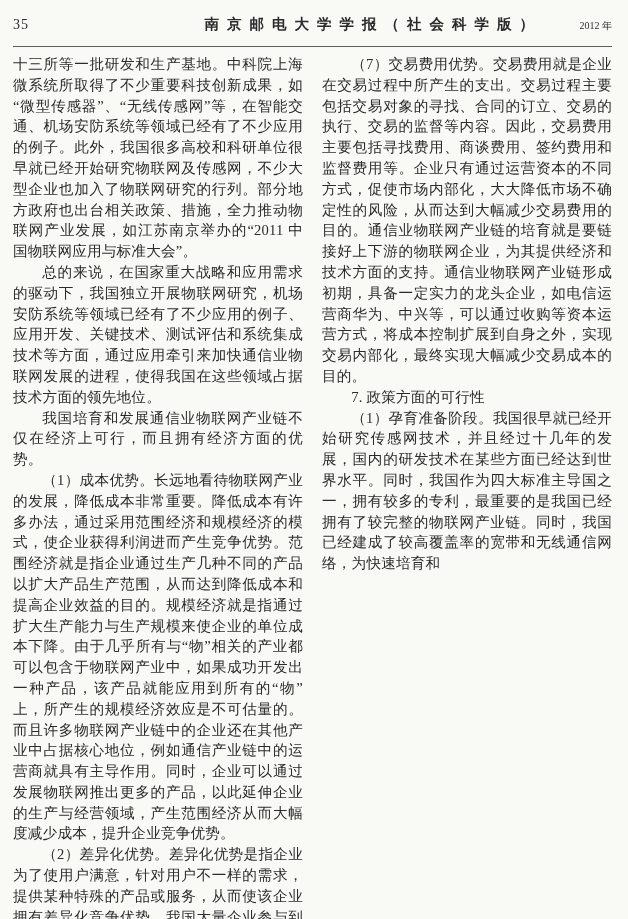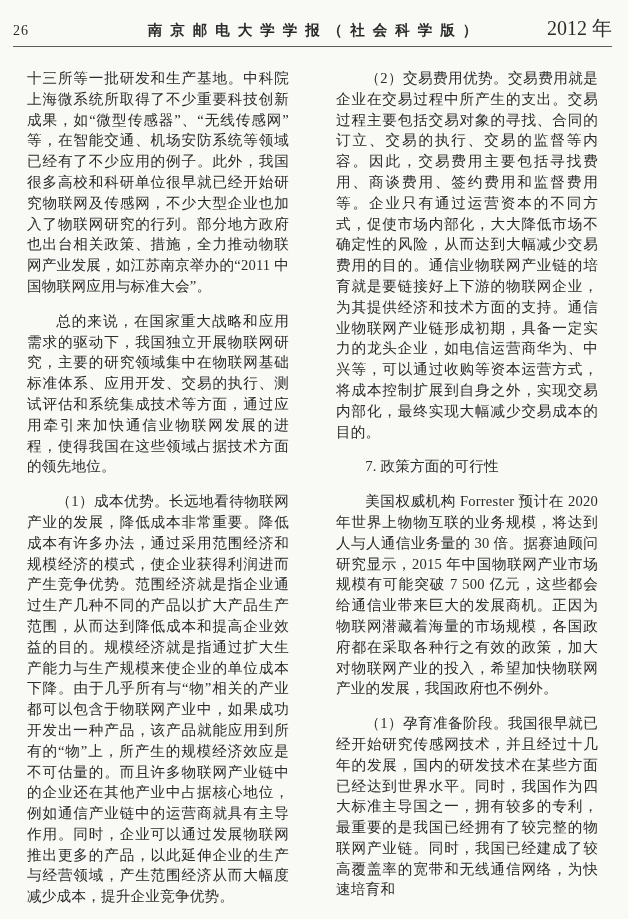--- a/index.html
+++ b/index.html
@@ -24,75 +24,75 @@
     padding-top: 15px;
     height: 25px;
   }
   .page-number {
     width: 70px;
     font-size: 14px;
     letter-spacing: 1px;
   }
   .journal-title {
     flex: 1;
-    text-align: center;
+    text-align: right;
     font-family: "Liberation Sans", "DejaVu Sans", sans-serif;
     font-weight: 700;
     font-size: 14.5px;
     letter-spacing: 8px;
     padding-left: 8px; 
     white-space: nowrap;
   }
   .issue-year {
     width: 70px;
     text-align: right;
-    font-size: 20px;
+    font-size: 10px;
   }
   .header-rule {
     border: none;
     border-top: 1.5px solid #5c5c5c;
     margin: 6px 0 0 0;
   }
   .columns {
     display: flex;
     gap: 19px;
     margin-top: 7px;
   }
   .column {
     width: 290px;
     font-size: 14.6px;
     line-height: 20.8px;
     text-align: justify;
     text-justify: inter-ideograph;
     letter-spacing: 0.2px;
   }
   .column p {
-    margin: 14px;
+    margin: 0;
   }
   .column p.indent {
     text-indent: 2em;
   }
 </style>
 </head>
 <body>
 
 <div class="page">
   <header class="header">
-    <span class="page-number">26</span>
+    <span class="page-number">35</span>
     <span class="journal-title">南京邮电大学学报（社会科学版）</span>
     <span class="issue-year">2012 年</span>
   </header>
   <hr class="header-rule">
   <main class="columns">
     <section class="column">
         <p>十三所等一批研发和生产基地。中科院上海微系统所取得了不少重要科技创新成果，如“微型传感器”、“无线传感网”等，在智能交通、机场安防系统等领域已经有了不少应用的例子。此外，我国很多高校和科研单位很早就已经开始研究物联网及传感网，不少大型企业也加入了物联网研究的行列。部分地方政府也出台相关政策、措施，全力推动物联网产业发展，如江苏南京举办的“2011 中国物联网应用与标准大会”。</p>
-        <p class="indent">总的来说，在国家重大战略和应用需求的驱动下，我国独立开展物联网研究，主要的研究领域集中在物联网基础标准体系、应用开发、交易的执行、测试评估和系统集成技术等方面，通过应用牵引来加快通信业物联网发展的进程，使得我国在这些领域占据技术方面的领先地位。</p>
+        <p class="indent">总的来说，在国家重大战略和应用需求的驱动下，我国独立开展物联网研究，机场安防系统等领域已经有了不少应用的例子、应用开发、关键技术、测试评估和系统集成技术等方面，通过应用牵引来加快通信业物联网发展的进程，使得我国在这些领域占据技术方面的领先地位。</p>
+        <p class="indent">我国培育和发展通信业物联网产业链不仅在经济上可行，而且拥有经济方面的优势。</p>
         <p class="indent">（1）成本优势。长远地看待物联网产业的发展，降低成本非常重要。降低成本有许多办法，通过采用范围经济和规模经济的模式，使企业获得利润进而产生竞争优势。范围经济就是指企业通过生产几种不同的产品以扩大产品生产范围，从而达到降低成本和提高企业效益的目的。规模经济就是指通过扩大生产能力与生产规模来使企业的单位成本下降。由于几乎所有与“物”相关的产业都可以包含于物联网产业中，如果成功开发出一种产品，该产品就能应用到所有的“物”上，所产生的规模经济效应是不可估量的。而且许多物联网产业链中的企业还在其他产业中占据核心地位，例如通信产业链中的运营商就具有主导作用。同时，企业可以通过发展物联网推出更多的产品，以此延伸企业的生产与经营领域，产生范围经济从而大幅度减少成本，提升企业竞争优势。</p>
         <p class="indent">（2）差异化优势。差异化优势是指企业为了使用户满意，针对用户不一样的需求，提供某种特殊的产品或服务，从而使该企业拥有差异化竞争优势。我国大量企业参与到物联网</p>
       </section>
     <section class="column">
-        <p class="indent">（2）交易费用优势。交易费用就是企业在交易过程中所产生的支出。交易过程主要包括交易对象的寻找、合同的订立、交易的执行、交易的监督等内容。因此，交易费用主要包括寻找费用、商谈费用、签约费用和监督费用等。企业只有通过运营资本的不同方式，促使市场内部化，大大降低市场不确定性的风险，从而达到大幅减少交易费用的目的。通信业物联网产业链的培育就是要链接好上下游的物联网企业，为其提供经济和技术方面的支持。通信业物联网产业链形成初期，具备一定实力的龙头企业，如电信运营商华为、中兴等，可以通过收购等资本运营方式，将成本控制扩展到自身之外，实现交易内部化，最终实现大幅减少交易成本的目的。</p>
+        <p class="indent">（7）交易费用优势。交易费用就是企业在交易过程中所产生的支出。交易过程主要包括交易对象的寻找、合同的订立、交易的执行、交易的监督等内容。因此，交易费用主要包括寻找费用、商谈费用、签约费用和监督费用等。企业只有通过运营资本的不同方式，促使市场内部化，大大降低市场不确定性的风险，从而达到大幅减少交易费用的目的。通信业物联网产业链的培育就是要链接好上下游的物联网企业，为其提供经济和技术方面的支持。通信业物联网产业链形成初期，具备一定实力的龙头企业，如电信运营商华为、中兴等，可以通过收购等资本运营方式，将成本控制扩展到自身之外，实现交易内部化，最终实现大幅减少交易成本的目的。</p>
         <p class="indent">7. 政策方面的可行性</p>
-        <p class="indent">美国权威机构 Forrester 预计在 2020 年世界上物物互联的业务规模，将达到人与人通信业务量的 30 倍。据赛迪顾问研究显示，2015 年中国物联网产业市场规模有可能突破 7 500 亿元，这些都会给通信业带来巨大的发展商机。正因为物联网潜藏着海量的市场规模，各国政府都在采取各种行之有效的政策，加大对物联网产业的投入，希望加快物联网产业的发展，我国政府也不例外。</p>
         <p class="indent">（1）孕育准备阶段。我国很早就已经开始研究传感网技术，并且经过十几年的发展，国内的研发技术在某些方面已经达到世界水平。同时，我国作为四大标准主导国之一，拥有较多的专利，最重要的是我国已经拥有了较完整的物联网产业链。同时，我国已经建成了较高覆盖率的宽带和无线通信网络，为快速培育和</p>
       </section>
   </main>
 </div>
 
 </body></html>

